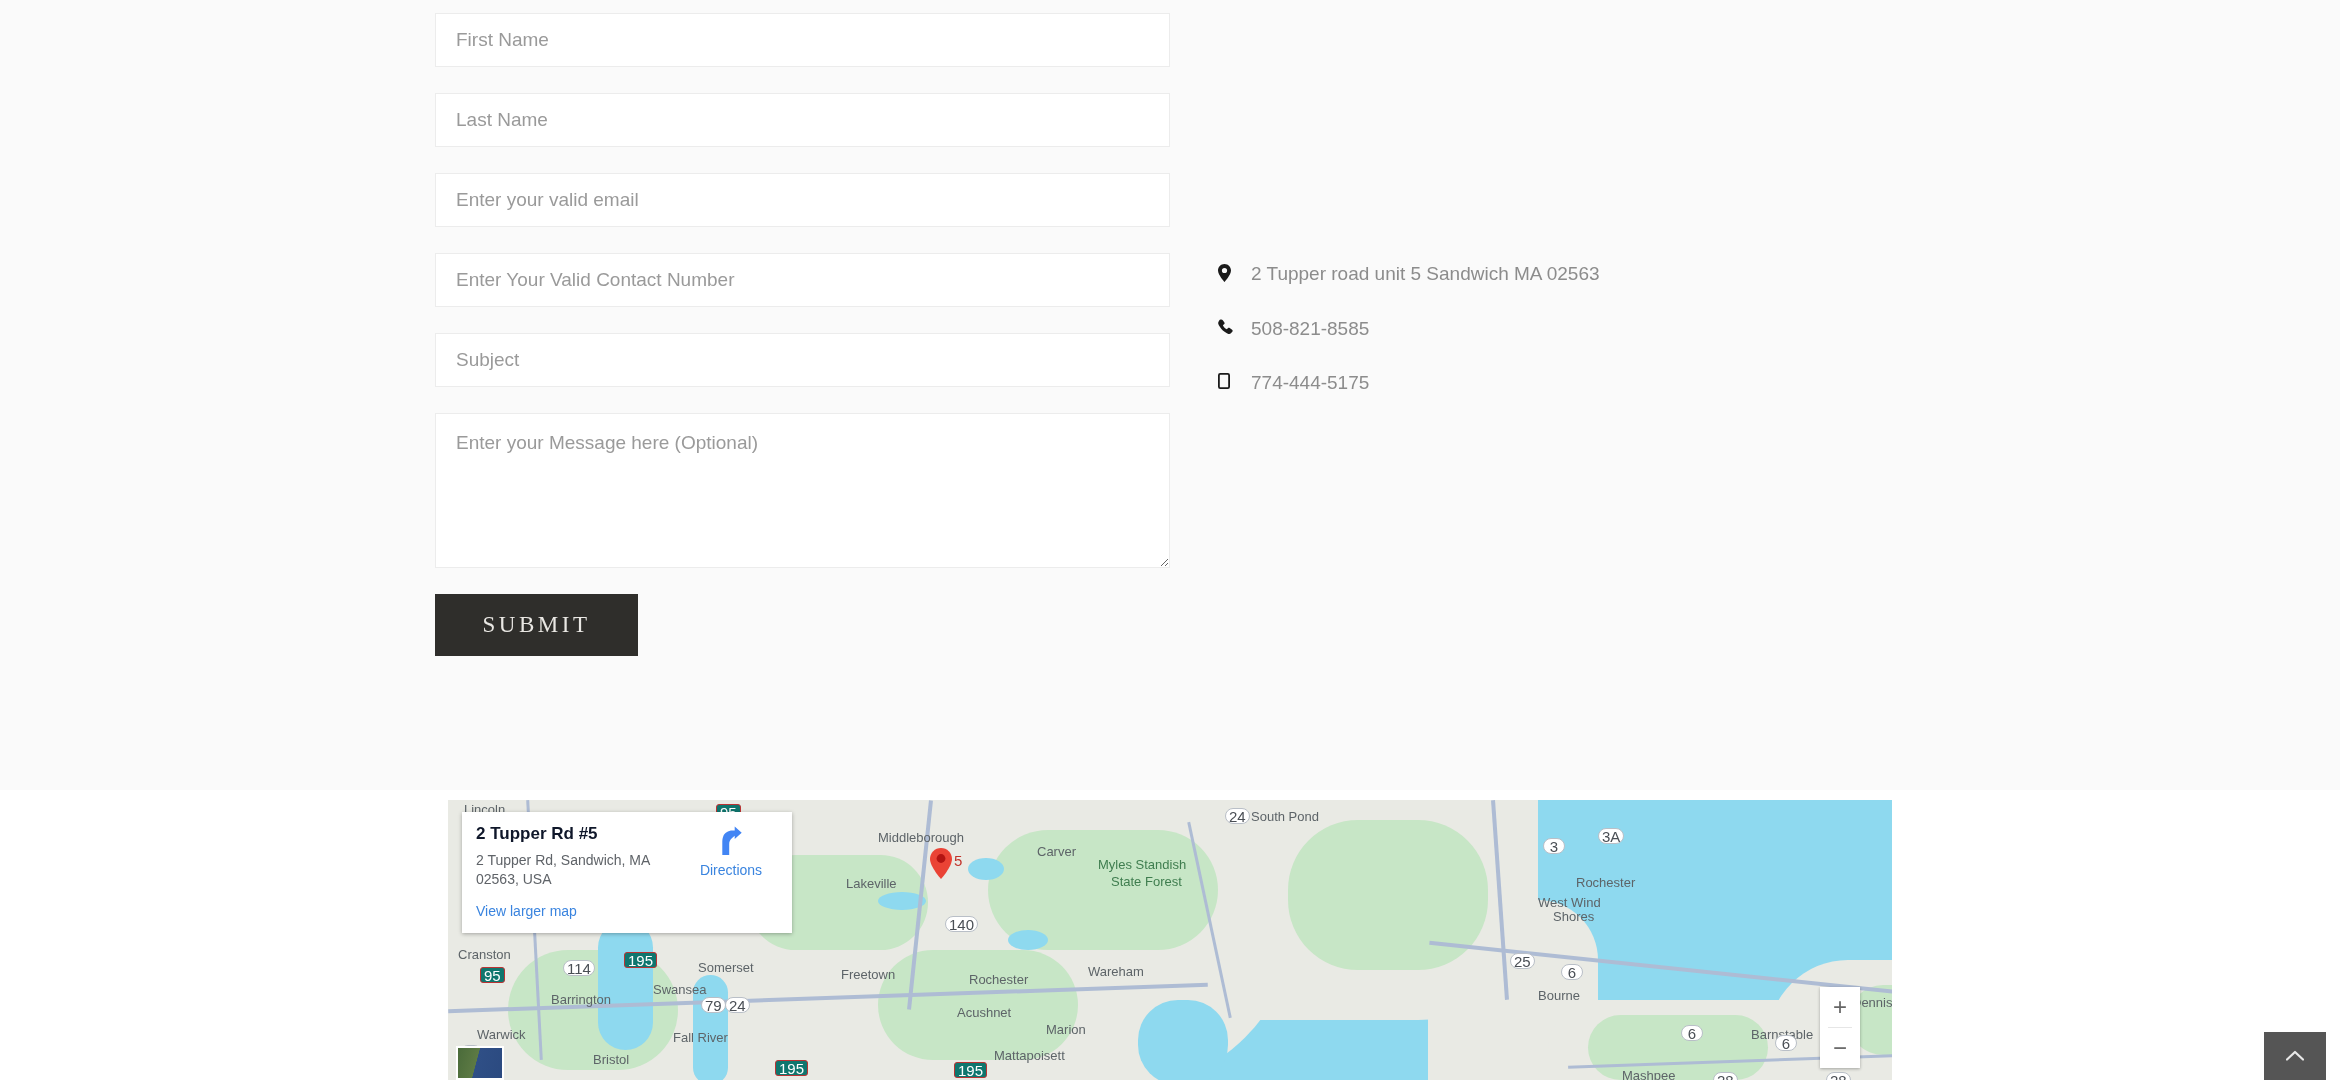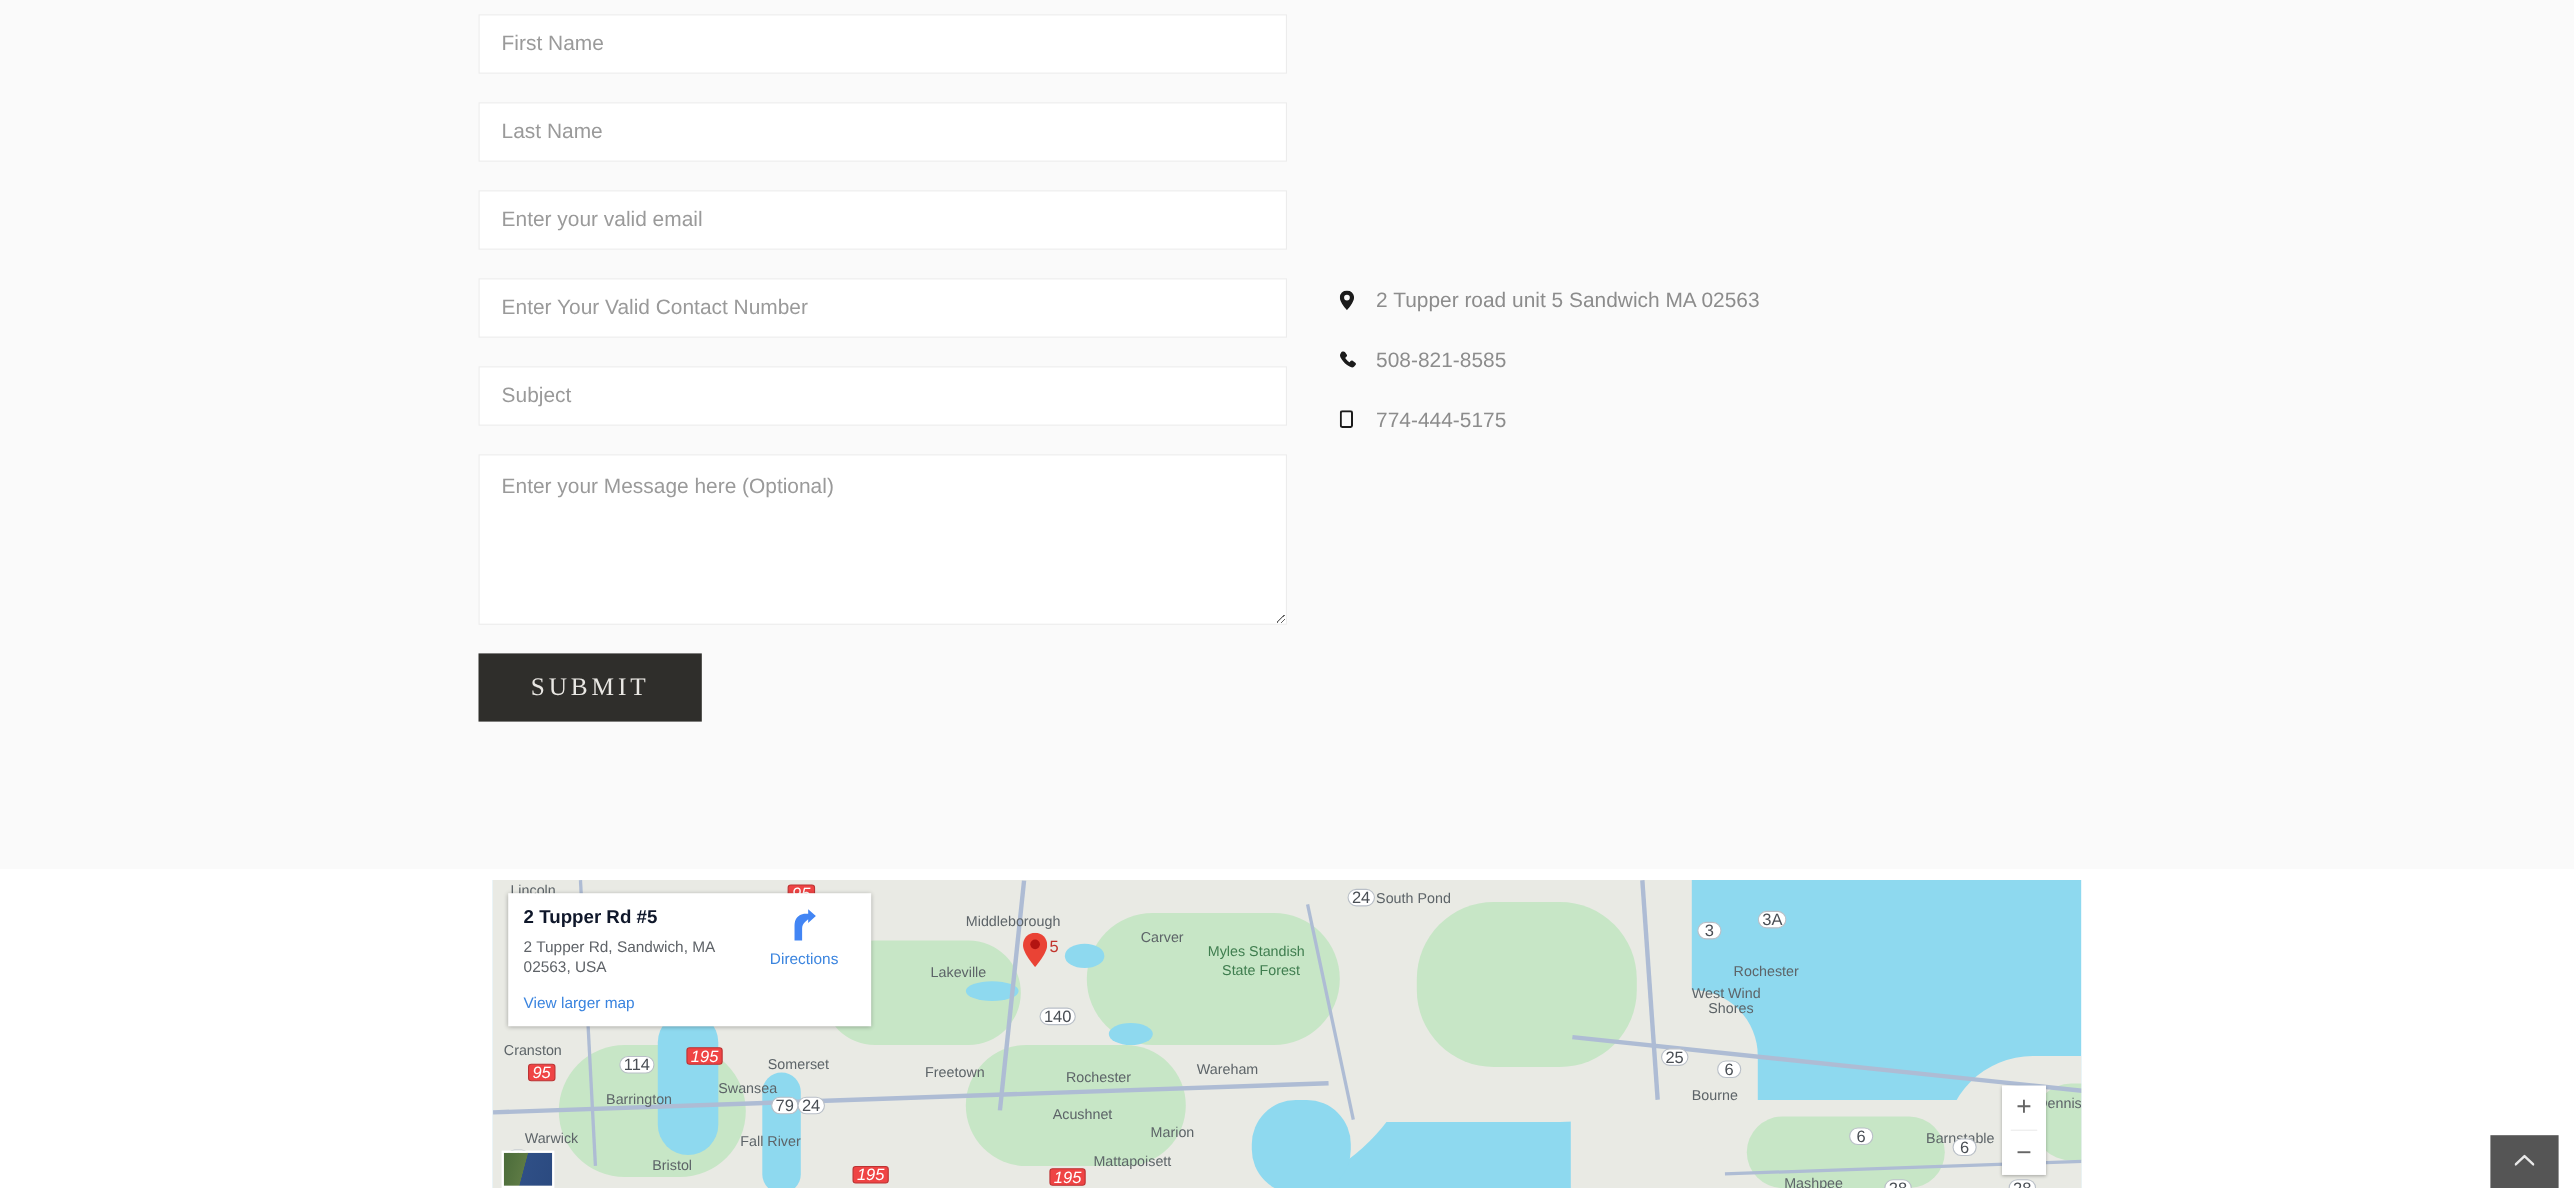--- a/index.html
+++ b/index.html
@@ -148,25 +148,24 @@
     min-width: 22px; height: 16px;
     background: #ffffff;
     border: 1px solid #b9bfc7;
     border-radius: 8px;
     font-size: 15px;
     color: #4a4f55;
     display: flex; align-items: center; justify-content: center;
     padding: 0 3px;
   }
   .shield.interstate {
-    background: #ef4444;
+    background: #0f766e;
     border-color: #b33;
     color: #fff;
     border-radius: 3px;
-    font-style: italic;
   }
 
   
   #map-info-card {
     position: absolute;
     left: 14px; top: 12px;
     width: 330px;
     background: #ffffff;
     box-shadow: 0 1px 4px rgba(0,0,0,.3);
     padding: 12px 14px 14px 14px;

